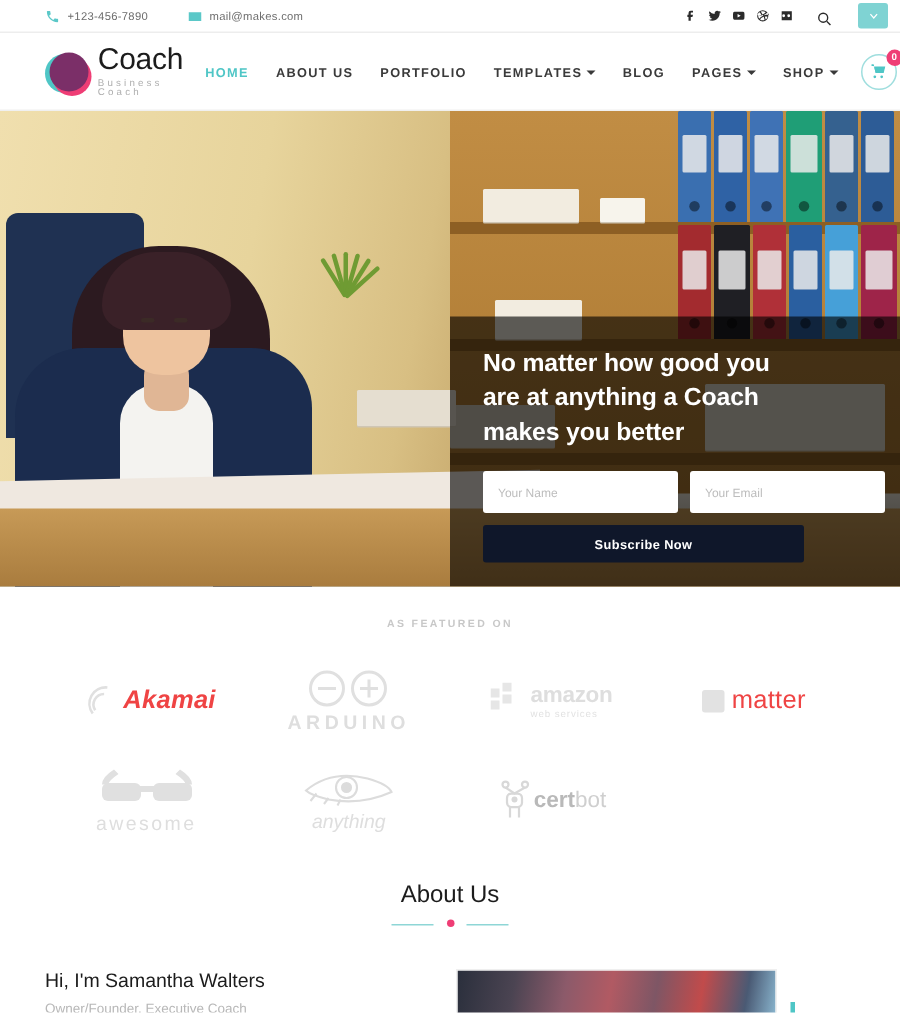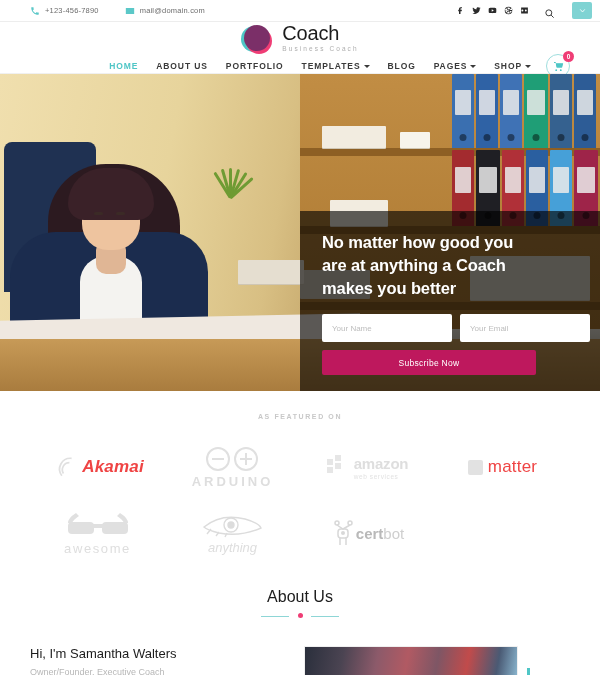--- a/index.html
+++ b/index.html
@@ -33,21 +33,21 @@
   .search-ic svg { width: 11px; height: 11px; fill: none; stroke: #2b2b2b; stroke-width: 2; }
   .lang-toggle {
     margin-left: 10px; width: 20px; height: 17px; background: #7fd3d3;
     border-radius: 2px; display: flex; align-items: center; justify-content: center;
   }
   .lang-toggle svg { width: 9px; height: 9px; stroke: #ffffff; stroke-width: 2.2; fill: none; }
 
   
   .header {
     height: 52px; background: #fff; display: flex; align-items: center;
-    padding: 0 30px; position: relative; border-bottom: 1px solid #f0f0f0; flex-direction: column;
+    padding: 0 30px; position: relative; border-bottom: 1px solid #f0f0f0;
   }
   .brand { display: flex; align-items: center; gap: 9px; }
   .logo-mark { position: relative; width: 32px; height: 32px; }
   .logo-mark .ring-teal {
     position: absolute; left: 0; top: 4px; width: 26px; height: 26px;
     border-radius: 50%; background: #4fc6c6;
   }
   .logo-mark .ring-pink {
     position: absolute; left: 5px; top: 6px; width: 26px; height: 26px;
     border-radius: 50%; background: #ef3d75;
@@ -135,22 +135,22 @@
   }
   .hero-form { margin-top: 14px; }
   .form-row { display: flex; gap: 8px; }
   .hero-input {
     flex: 1; height: 28px; background: #ffffff; border: 0; border-radius: 2px;
     padding: 0 10px; font-size: 8px; color: #9a9a9a;
     font-family: "Liberation Sans", sans-serif;
   }
   .hero-input::placeholder { color: #bdbdbd; }
   .hero-btn {
-    margin-top: 8px; width: 100%; height: 25px; background: #be185d; border: 0;
-    border-radius: 2px; color: #ffffff; font-size: 8.5px; font-weight: 400;
+    margin-top: 8px; width: 100%; height: 25px; background: #0f172a; border: 0;
+    border-radius: 2px; color: #ffffff; font-size: 8.5px; font-weight: 700;
     letter-spacing: .3px; cursor: pointer;
     font-family: "Liberation Sans", sans-serif;
   }
 
   
   .featured { background: #ffffff; padding: 22px 0 0; }
   .featured-label {
     text-align: center; font-size: 7px; letter-spacing: 1.6px;
     color: #c8c8c8; font-weight: 700; text-transform: uppercase;
   }
@@ -215,21 +215,21 @@
           </svg>
       </span>
       <span class="tb-text">+123-456-7890</span>
     </div>
     <div class="tb-item">
       <span class="ic">
         <svg viewBox="0 0 24 24">
             <path d="M2 5h20v14H2V5zm10 7.2L3.3 6.2h17.4L12 12.2z"></path>
           </svg>
       </span>
-      <span class="tb-text">mail@domain.com</span>
+      <span class="tb-text">mail@makes.com</span>
     </div>
 
     <div class="tb-right">
       <span class="soc">
         <svg viewBox="0 0 24 24">
             <path d="M15 3h-3a4 4 0 0 0-4 4v3H6v4h2v7h4v-7h3l1-4h-4V7a1 1 0 0 1 1-1h3V3z"></path>
           </svg>
       </span>
       <span class="soc">
         <svg viewBox="0 0 24 24">

